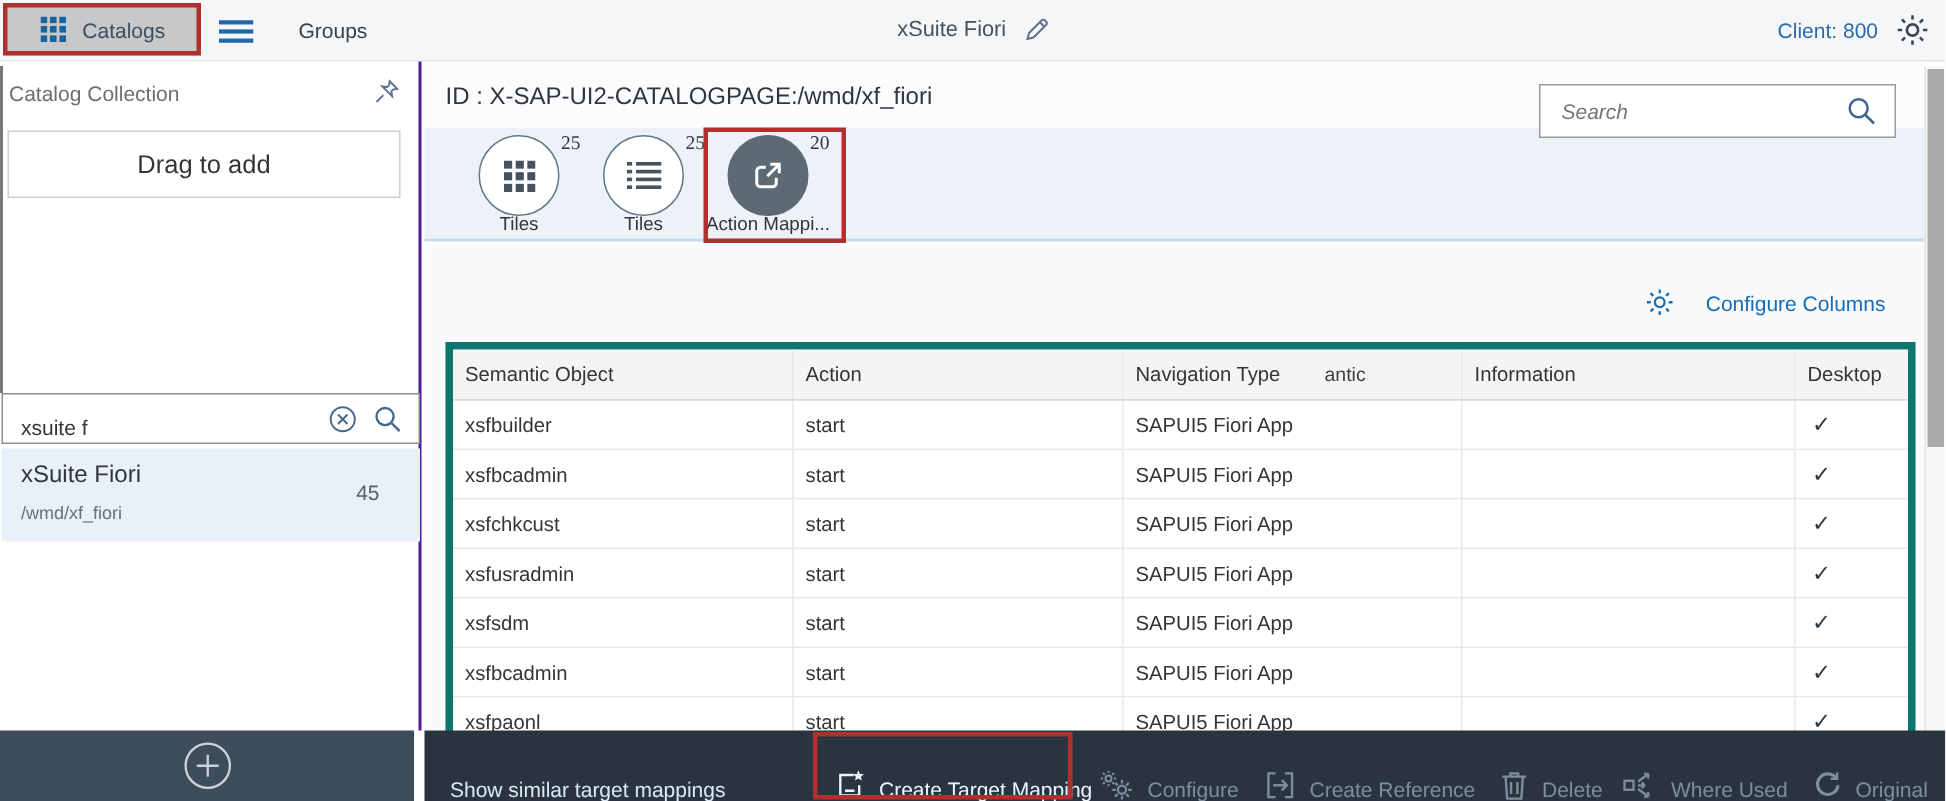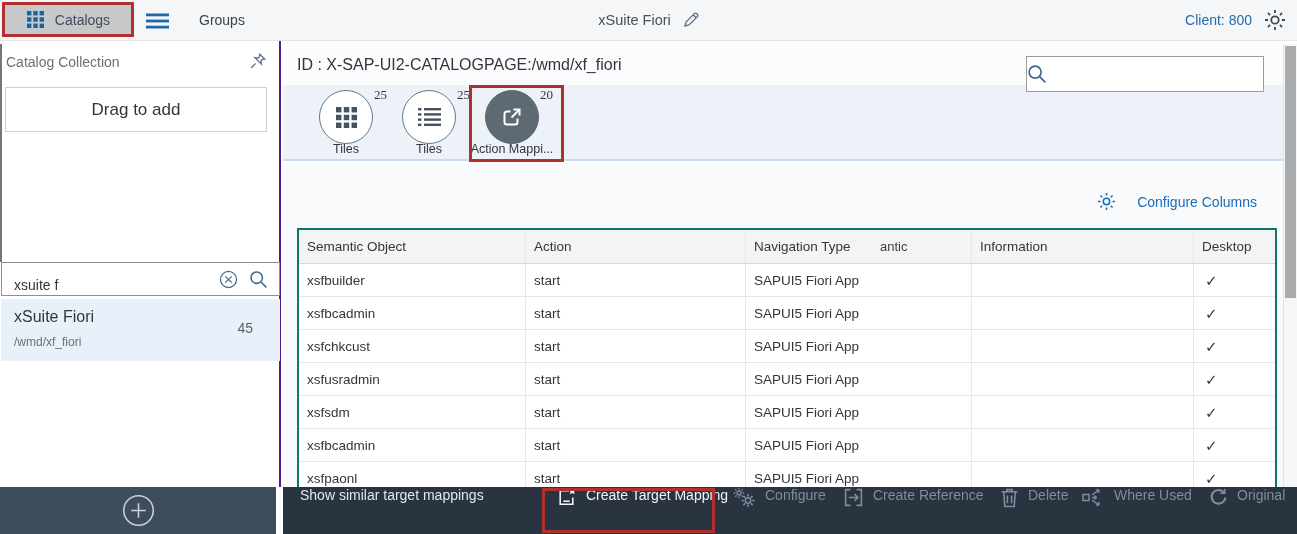--- a/index.html
+++ b/index.html
@@ -44,37 +44,37 @@
   .icon-tab .lbl { position:absolute; bottom:3px; left:0; width:100%; text-align:center; font-size:12.5px; color:#32363a; }
   .main-search { position:absolute; left:1026px; top:56px; width:238px; height:36px; background:#fff; border:1px solid #9b9b9b; display:flex; align-items:center; z-index:5; }
   .main-search input { flex:1; border:0; outline:none; font-size:14px; font-style:italic; color:#32363a; padding-left:14px; font-family:inherit; background:transparent; }
   .main-search input::placeholder { color:#767676; font-style:italic; }
   .main-search .ic { color:#3f6491; margin-right:12px; cursor:pointer; flex:0 0 auto; }
 
   
   .content { position:absolute; left:283px; top:163px; width:1000px; height:324px; background:#f9fafb; }
   .cfg-cols { position:absolute; right:26px; top:29px; display:flex; align-items:center; gap:21px; color:#1a6cb4; font-size:14px; cursor:pointer; }
 
-  .tbl { position:absolute; left:14px; top:65px; width:980px; height:303px; background:#e5e5e5; border:2px solid #0f766e; overflow:hidden; }
+  .tbl { position:absolute; left:14px; top:65px; width:980px; height:303px; background:#e5e5e5; border:5px solid #0f766e; overflow:hidden; }
   .trow { display:grid; grid-template-columns:227px 220px 226px 222px 83px; height:33px; border-bottom:1px solid #e6e7e8; background:#fff; }
   .trow.head { height:34px; background:#f4f4f5; border-bottom:1px solid #d6d7d8; position:relative; }
   .trow > div { padding-left:8px; font-size:13.5px; color:#32363a; line-height:33px; border-right:1px solid #e6e7e8; overflow:hidden; white-space:nowrap; }
   .trow.head > div { line-height:34px; }
   .trow > div:last-child { border-right:0; }
   .trow .chk { font-size:15px; color:#2f3a45; padding-left:11px; }
   .artifact { position:absolute; left:581px; top:0; line-height:34px; font-size:13px; color:#3a3f44; border:0 !important; padding:0 !important; }
 
   
   .scrollbar { position:absolute; left:1283px; top:44px; width:14px; height:443px; background:#f6f7f8; border-left:1px solid #e3e3e3; }
   .thumb { position:absolute; left:1px; top:2px; width:11px; height:252px; background:#a8aaac; cursor:pointer; }
 
   
   .footer-left { position:absolute; left:0; top:487px; width:276px; height:47px; background:#3e4d5b; display:flex; align-items:center; justify-content:center; color:#ccd2d7; cursor:pointer; }
   .footer-main { position:absolute; left:283px; top:487px; width:1014px; height:47px; background:#2a3440; }
-  .fitem { position:absolute; top:0; height:47px; display:flex; align-items:flex-start; gap:9px; font-size:14px; cursor:pointer; white-space:nowrap; }
+  .fitem { position:absolute; top:0; height:47px; display:flex; align-items:flex-end; gap:9px; font-size:14px; cursor:pointer; white-space:nowrap; }
   .fitem.enabled { color:#dce9f5; }
   .fitem.enabled2 { color:#eef4fa; }
   .fitem.disabled { color:#7e8e9c; }
 
   
   .hl { position:absolute; border:3px solid #b0302e; pointer-events:none; z-index:50; }
   .hl1 { left:2px; top:2px; width:132px; height:35px; }
   .hl2 { left:469px; top:85px; width:95px; height:77px; }
   .hl3 { left:542px; top:488px; width:173px; height:45px; }
 </style>
@@ -158,20 +158,21 @@
       <div class="s">/wmd/xf_fiori</div>
       <div class="c">45</div>
     </div>
   </div>
 
   <div class="subheader">
     <div class="page-id">ID : X-SAP-UI2-CATALOGPAGE:/wmd/xf_fiori</div>
   </div>
 
   <div class="main-search">
+    <input type="text" placeholder="Search" style="">
     <span class="ic">
       <svg width="20" height="20" viewBox="0 0 18 18" fill="none" stroke="currentColor" stroke-width="1.5">
           <circle cx="7.3" cy="7.3" r="5.4"></circle>
           <path d="M11.4 11.4L16.5 16.5"></path>
         </svg>
     </span>
   </div>
 
   <div class="tabstrip">
     <div class="icon-tab" style="left:21px">

